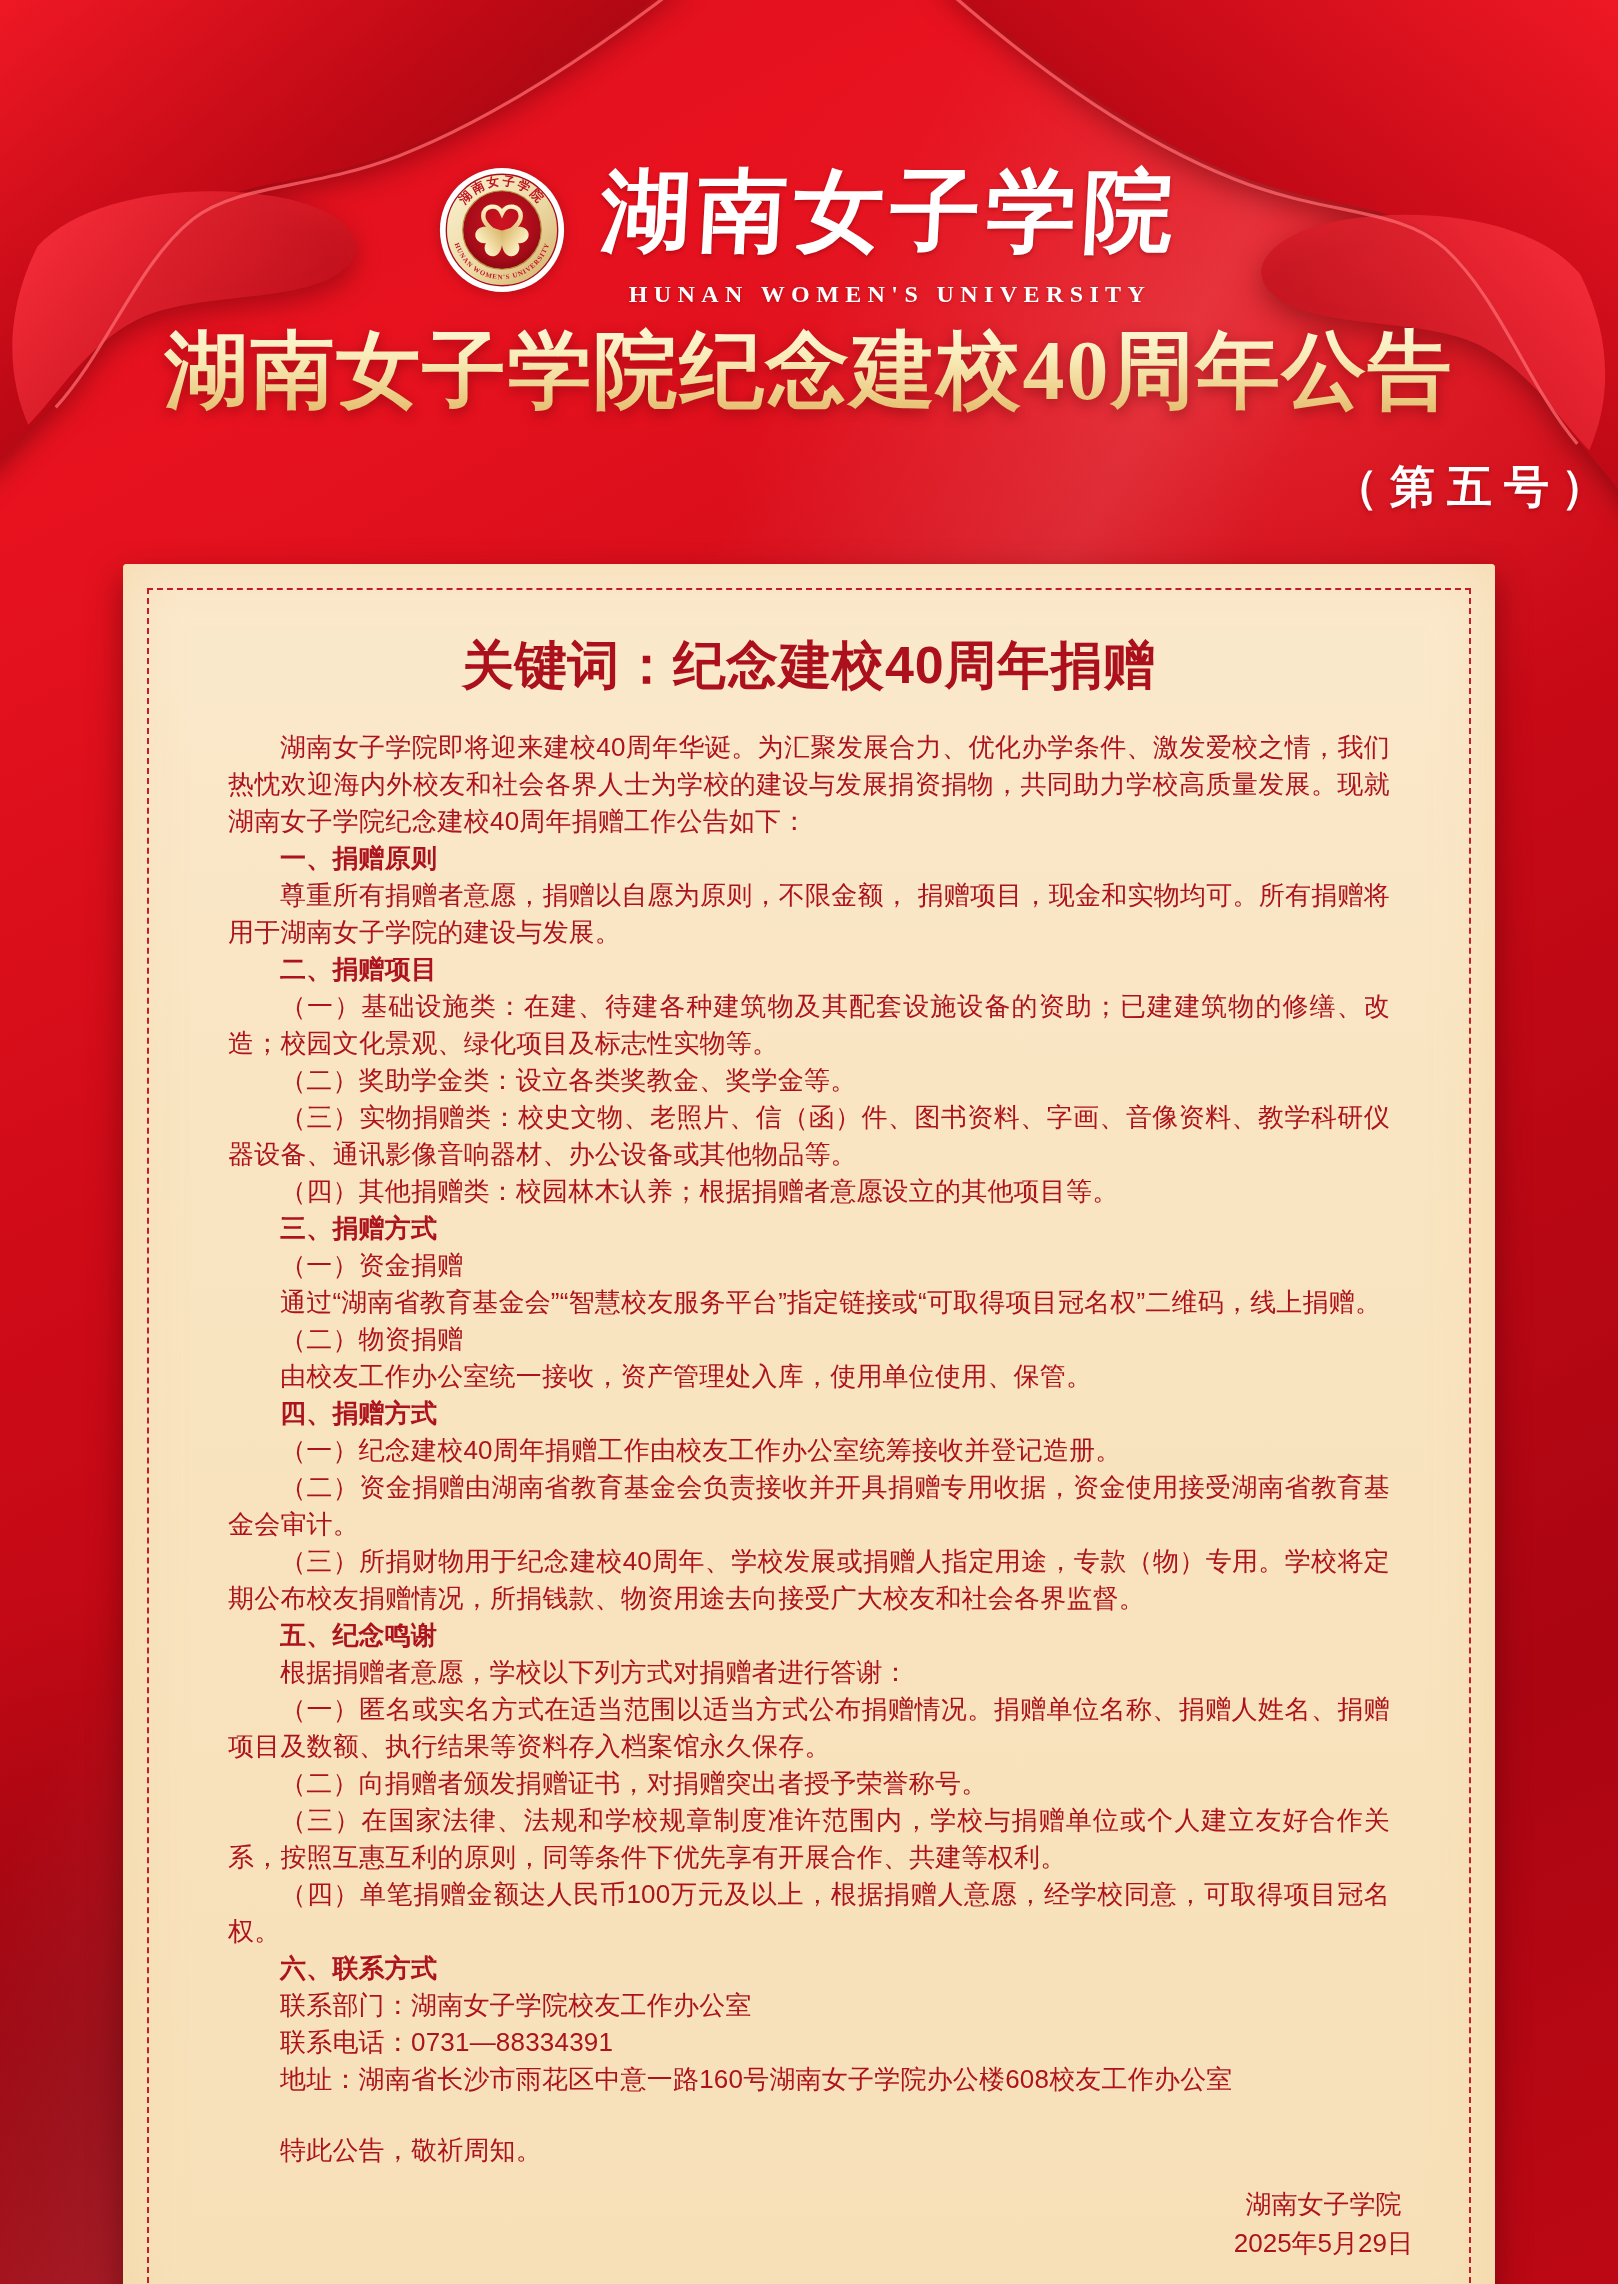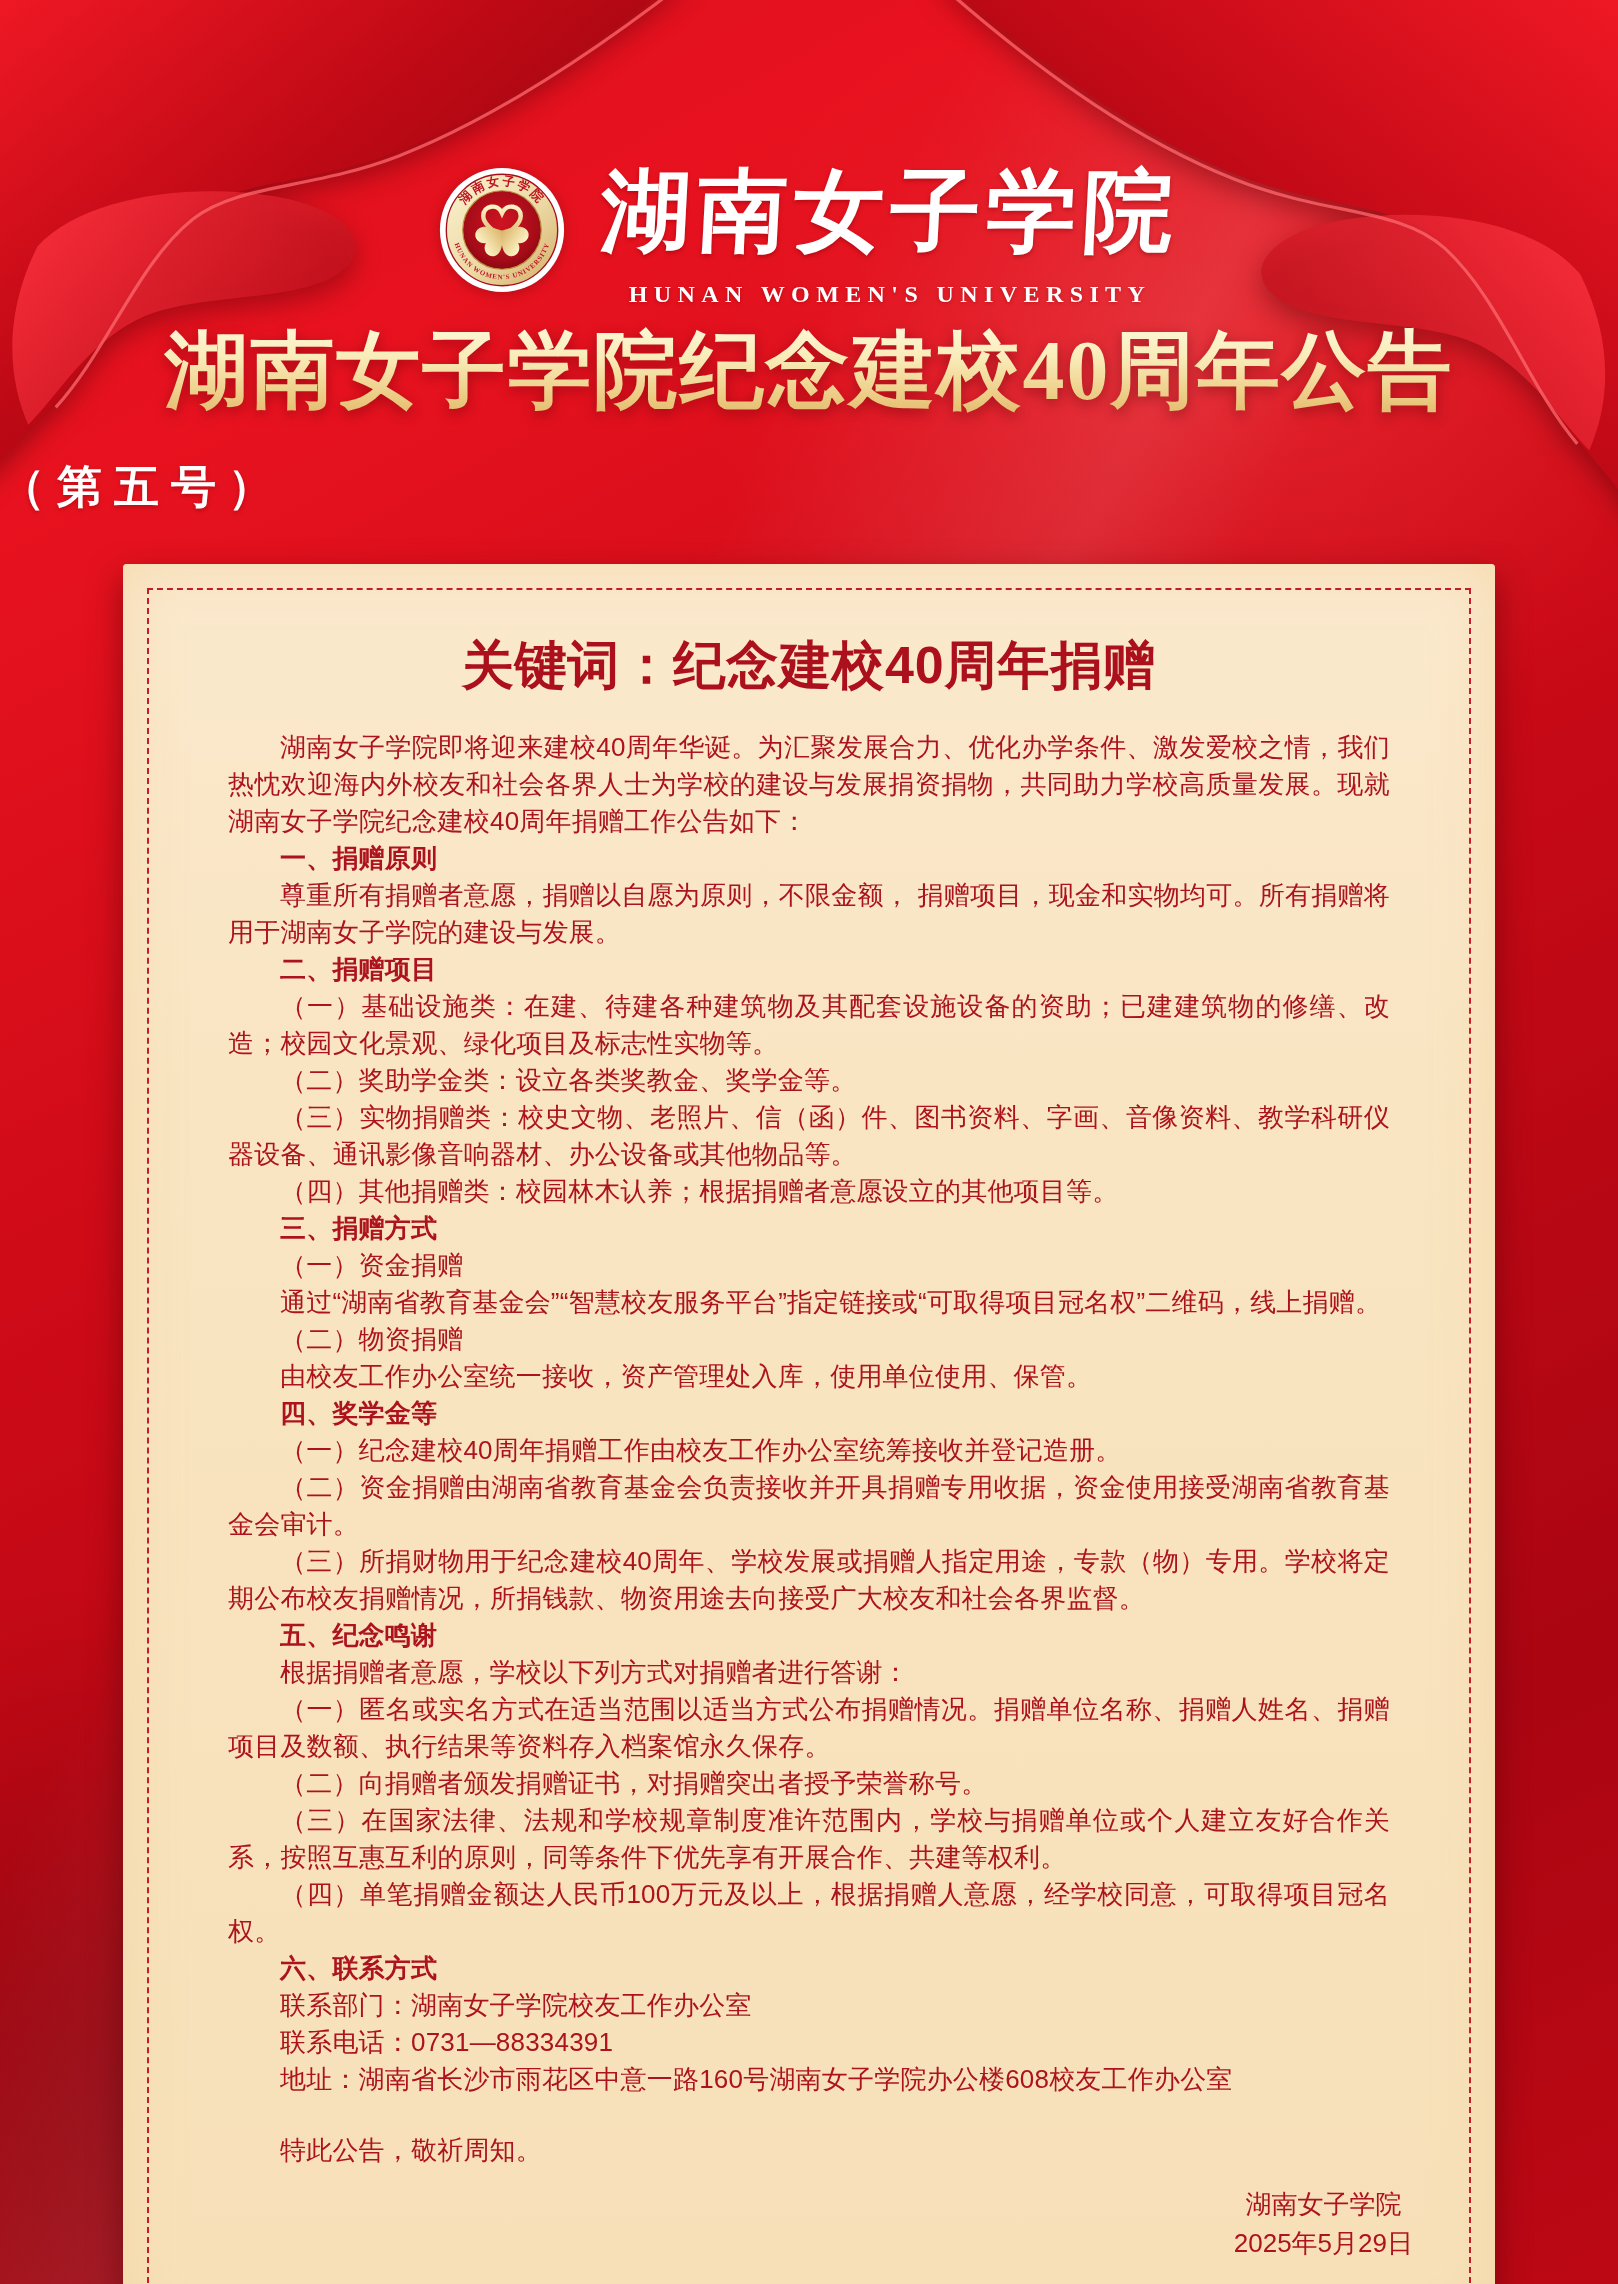--- a/index.html
+++ b/index.html
@@ -67,21 +67,21 @@
     -webkit-background-clip:text;background-clip:text;
     color:transparent;
     filter:drop-shadow(0 4.6px 6.4px rgba(90,0,6,.45));
     white-space:nowrap;
   }
   @supports not (-webkit-background-clip:text){
     .main-title{color:#f3d893;background:none;}
   }
   .issue-no{
     position:absolute;top:457px;left:0;width:100%;
-    text-align:left;color:#fff;
+    text-align:right;color:#fff;
     font-size:45px;font-weight:700;letter-spacing:12px;
     font-family:"Liberation Serif","DejaVu Serif",serif;
     text-shadow:0 1.8px 4.6px rgba(120,0,8,.4);
   }
 
   
   .panel{
     position:absolute;left:123px;top:564px;width:1372px;height:1763px;
     background:linear-gradient(180deg,#fbe9cd 0%,#f9e5c2 30%,#f7e0b8 100%);
     border-radius:3.7px;
@@ -213,21 +213,21 @@
         <p class="section-heading">二、捐赠项目</p>
         <p class="para">（一）基础设施类：在建、待建各种建筑物及其配套设施设备的资助；已建建筑物的修缮、改造；校园文化景观、绿化项目及标志性实物等。</p>
         <p class="para">（二）奖助学金类：设立各类奖教金、奖学金等。</p>
         <p class="para">（三）实物捐赠类：校史文物、老照片、信（函）件、图书资料、字画、音像资料、教学科研仪器设备、通讯影像音响器材、办公设备或其他物品等。</p>
         <p class="para">（四）其他捐赠类：校园林木认养；根据捐赠者意愿设立的其他项目等。</p>
         <p class="section-heading">三、捐赠方式</p>
         <p class="para">（一）资金捐赠</p>
         <p class="para">通过“湖南省教育基金会”“智慧校友服务平台”指定链接或“可取得项目冠名权”二维码，线上捐赠。</p>
         <p class="para">（二）物资捐赠</p>
         <p class="para">由校友工作办公室统一接收，资产管理处入库，使用单位使用、保管。</p>
-        <p class="section-heading">四、奖学金等</p>
+        <p class="section-heading">四、捐赠方式</p>
         <p class="para">（一）纪念建校40周年捐赠工作由校友工作办公室统筹接收并登记造册。</p>
         <p class="para">（二）资金捐赠由湖南省教育基金会负责接收并开具捐赠专用收据，资金使用接受湖南省教育基金会审计。</p>
         <p class="para">（三）所捐财物用于纪念建校40周年、学校发展或捐赠人指定用途，专款（物）专用。学校将定期公布校友捐赠情况，所捐钱款、物资用途去向接受广大校友和社会各界监督。</p>
         <p class="section-heading">五、纪念鸣谢</p>
         <p class="para">根据捐赠者意愿，学校以下列方式对捐赠者进行答谢：</p>
         <p class="para">（一）匿名或实名方式在适当范围以适当方式公布捐赠情况。捐赠单位名称、捐赠人姓名、捐赠项目及数额、执行结果等资料存入档案馆永久保存。</p>
         <p class="para">（二）向捐赠者颁发捐赠证书，对捐赠突出者授予荣誉称号。</p>
         <p class="para">（三）在国家法律、法规和学校规章制度准许范围内，学校与捐赠单位或个人建立友好合作关系，按照互惠互利的原则，同等条件下优先享有开展合作、共建等权利。</p>
         <p class="para">（四）单笔捐赠金额达人民币100万元及以上，根据捐赠人意愿，经学校同意，可取得项目冠名权。</p>
         <p class="section-heading">六、联系方式</p>

